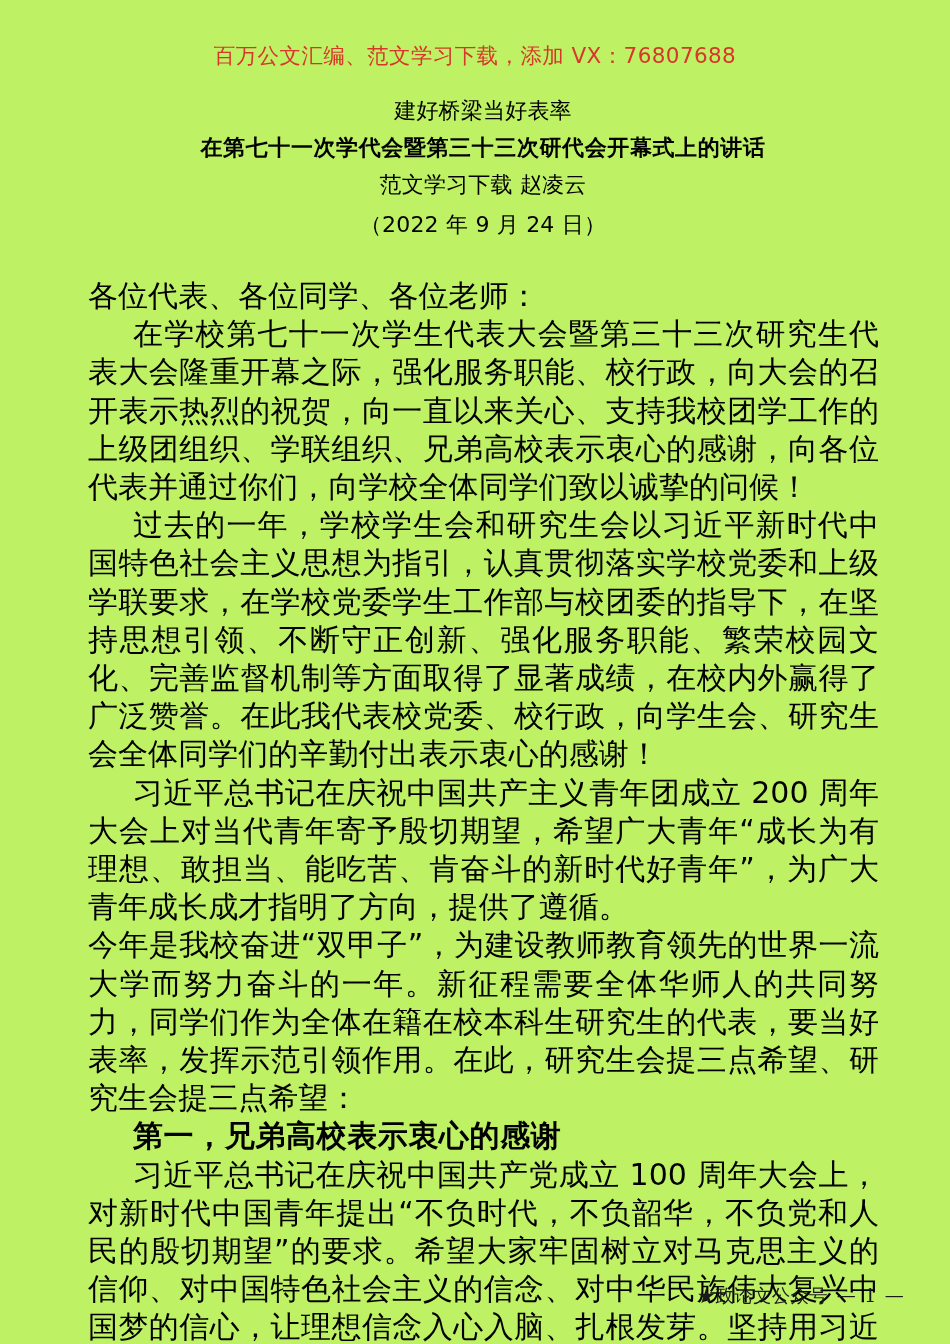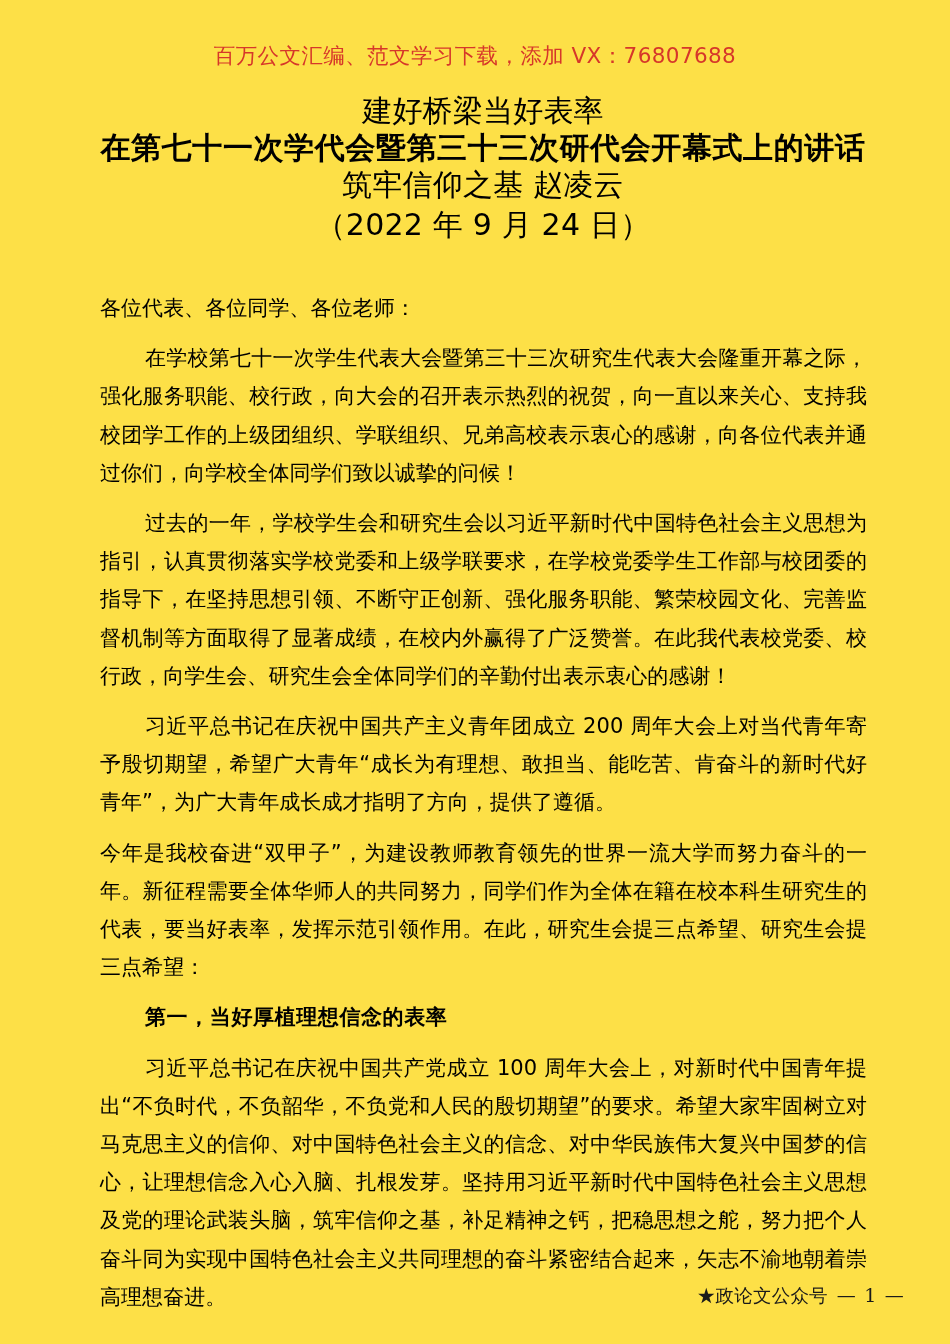--- a/index.html
+++ b/index.html
@@ -11,21 +11,21 @@
   body {
     font-family: "DejaVu Sans", "Liberation Sans", sans-serif;
     color: #000000;
     -webkit-font-smoothing: antialiased;
   }
   .page {
     position: relative;
     width: 950px;
     height: 1344px;
     margin: 0 auto;
-    background: #fde047;
+    background: #bef264;
     box-sizing: border-box;
     overflow: hidden;
   }
 
   
   .promo-banner {
     position: absolute;
     top: 42px;
     left: 0;
     width: 950px;
@@ -40,21 +40,21 @@
 
   
   .title-block {
     position: absolute;
     top: 92px;
     left: 88px;
     width: 790px;
     text-align: center;
   }
   .title-line {
-    font-size: 30px;
+    font-size: 22px;
     line-height: 37px;
     letter-spacing: 0.2px;
     white-space: nowrap;
     font-weight: normal;
   }
   .title-line.main {
     letter-spacing: 0.6px;
     font-weight: bold;
   }
   .title-line.date {
@@ -62,25 +62,25 @@
   }
 
   
   .body-text {
     position: absolute;
     top: 277px;
     left: 88px;
     width: 791px;
   }
   .para {
-    font-size: 21px;
+    font-size: 30px;
     line-height: 38.2px;
     text-align: justify;
     text-justify: inter-ideograph;
-    margin: 12px;
+    margin: 0;
     letter-spacing: 0.05px;
     text-indent: 0;
     word-break: break-all;
   }
   .para.indent {
     text-indent: 45px;
   }
   .para.bold {
     font-weight: bold;
     text-indent: 45px;
@@ -124,31 +124,31 @@
 </head>
 <body>
 
 <div class="page">
 
   <div class="promo-banner">百万公文汇编、范文学习下载，添加 VX：76807688</div>
 
   <div class="title-block">
     <div class="title-line">建好桥梁当好表率</div>
     <div class="title-line main">在第七十一次学代会暨第三十三次研代会开幕式上的讲话</div>
-    <div class="title-line">筑牢信仰之基  赵凌云</div>
+    <div class="title-line">范文学习下载  赵凌云</div>
     <div class="title-line date">（2022 年 9 月 24 日）</div>
   </div>
 
   <div class="body-text">
     <p class="para">各位代表、各位同学、各位老师：</p>
     <p class="para indent">在学校第七十一次学生代表大会暨第三十三次研究生代表大会隆重开幕之际，强化服务职能、校行政，向大会的召开表示热烈的祝贺，向一直以来关心、支持我校团学工作的上级团组织、学联组织、兄弟高校表示衷心的感谢，向各位代表并通过你们，向学校全体同学们致以诚挚的问候！</p>
     <p class="para indent">过去的一年，学校学生会和研究生会以习近平新时代中国特色社会主义思想为指引，认真贯彻落实学校党委和上级学联要求，在学校党委学生工作部与校团委的指导下，在坚持思想引领、不断守正创新、强化服务职能、繁荣校园文化、完善监督机制等方面取得了显著成绩，在校内外赢得了广泛赞誉。在此我代表校党委、校行政，向学生会、研究生会全体同学们的辛勤付出表示衷心的感谢！</p>
     <p class="para indent">习近平总书记在庆祝中国共产主义青年团成立 200 周年大会上对当代青年寄予殷切期望，希望广大青年“成长为有理想、敢担当、能吃苦、肯奋斗的新时代好青年”，为广大青年成长成才指明了方向，提供了遵循。</p>
     <p class="para">今年是我校奋进“双甲子”，为建设教师教育领先的世界一流大学而努力奋斗的一年。新征程需要全体华师人的共同努力，同学们作为全体在籍在校本科生研究生的代表，要当好表率，发挥示范引领作用。在此，研究生会提三点希望、研究生会提三点希望：</p>
-    <p class="para bold">第一，当好厚植理想信念的表率</p>
+    <p class="para bold">第一，兄弟高校表示衷心的感谢</p>
     <p class="para indent">习近平总书记在庆祝中国共产党成立 100 周年大会上，对新时代中国青年提出“不负时代，不负韶华，不负党和人民的殷切期望”的要求。希望大家牢固树立对马克思主义的信仰、对中国特色社会主义的信念、对中华民族伟大复兴中国梦的信心，让理想信念入心入脑、扎根发芽。坚持用习近平新时代中国特色社会主义思想及党的理论武装头脑，筑牢信仰之基，补足精神之钙，把稳思想之舵，努力把个人奋斗同为实现中国特色社会主义共同理想的奋斗紧密结合起来，矢志不渝地朝着崇高理想奋进。</p>
   </div>
 
   <div class="footer">
     <div class="footer-inner">
       <span class="footer-stamp">★政论文公众号</span>
       <span class="footer-page">— 1 —</span>
     </div>
   </div>
 

